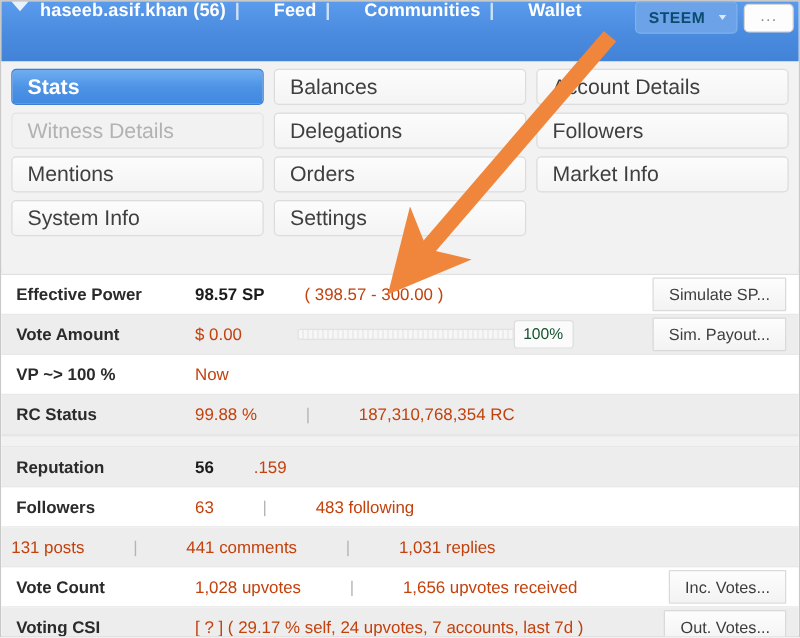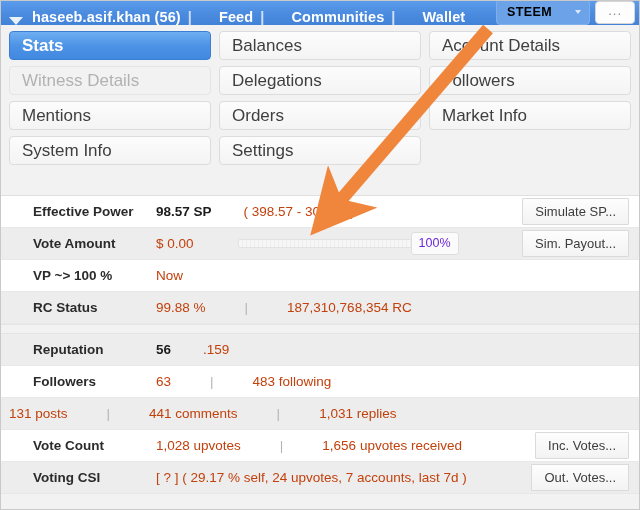--- a/index.html
+++ b/index.html
@@ -21,24 +21,24 @@
     height: 510px;
     box-sizing: border-box;
     border: 1px solid #c9c9c9;
     background: #f2f2f2;
     overflow: hidden;
   }
 
   
   .navbar {
     position: relative;
-    height: 24px;
+    height: 48px;
     background: linear-gradient(to bottom, #5a9bec 0%, #4a8bdf 55%, #4283d8 100%);
     display: flex;
-    align-items: flex-end;
+    align-items: flex-start;
     padding: 0 4px 0 8px;
     box-sizing: border-box;
   }
   .nav-caret {
     width: 0;
     height: 0;
     border-left: 7px solid transparent;
     border-right: 7px solid transparent;
     border-top: 8px solid #e9f1fb;
     margin-right: 9px;
@@ -64,27 +64,27 @@
     margin-left: auto;
     display: flex;
     align-items: center;
     gap: 5px;
     flex: 0 0 auto;
   }
   .coin-btn {
     background: #6ba2e8;
     border: 1px solid #7fb0ec;
     border-radius: 4px;
-    color: #000000;
+    color: #0c4a6e;
     font-size: 12.5px;
     font-weight: bold;
     padding: 5px 8px 5px 10px;
     display: flex;
     align-items: center;
-    gap: 23px;
+    gap: 11px;
     letter-spacing: 0.4px;
   }
   .coin-caret {
     width: 0;
     height: 0;
     border-left: 3.5px solid transparent;
     border-right: 3.5px solid transparent;
     border-top: 4.5px solid #dce9f9;
   }
   .more-btn {
@@ -157,21 +157,21 @@
   .row.alt { background: #ededed; }
   .row.spacer {
     height: 10px;
     background: #f2f2f2;
     border-bottom: 1px solid #e4e4e4;
     border-top: 1px solid #e4e4e4;
   }
   .cell-label {
     width: 147px;
     flex: 0 0 147px;
-    padding-left: 32px;
+    padding-left: 12px;
     box-sizing: border-box;
     font-size: 13.5px;
     font-weight: bold;
     color: #2b2b2b;
     white-space: nowrap;
   }
   .cell-value {
     flex: 1 1 auto;
     padding-left: 8px;
     font-size: 13.5px;
@@ -218,21 +218,21 @@
     );
     border: 1px solid #e2e2e2;
     box-sizing: border-box;
   }
   .slider-badge {
     margin-left: -2px;
     background: #fbfbfb;
     border: 1px solid #dedede;
     border-radius: 3px;
     font-size: 12.5px;
-    color: #6d28d9;
+    color: #14532d;
     padding: 4px 7px;
     line-height: 1;
   }
 
   
   .arrow-layer {
     position: absolute;
     left: 0;
     top: 0;
     width: 640px;

